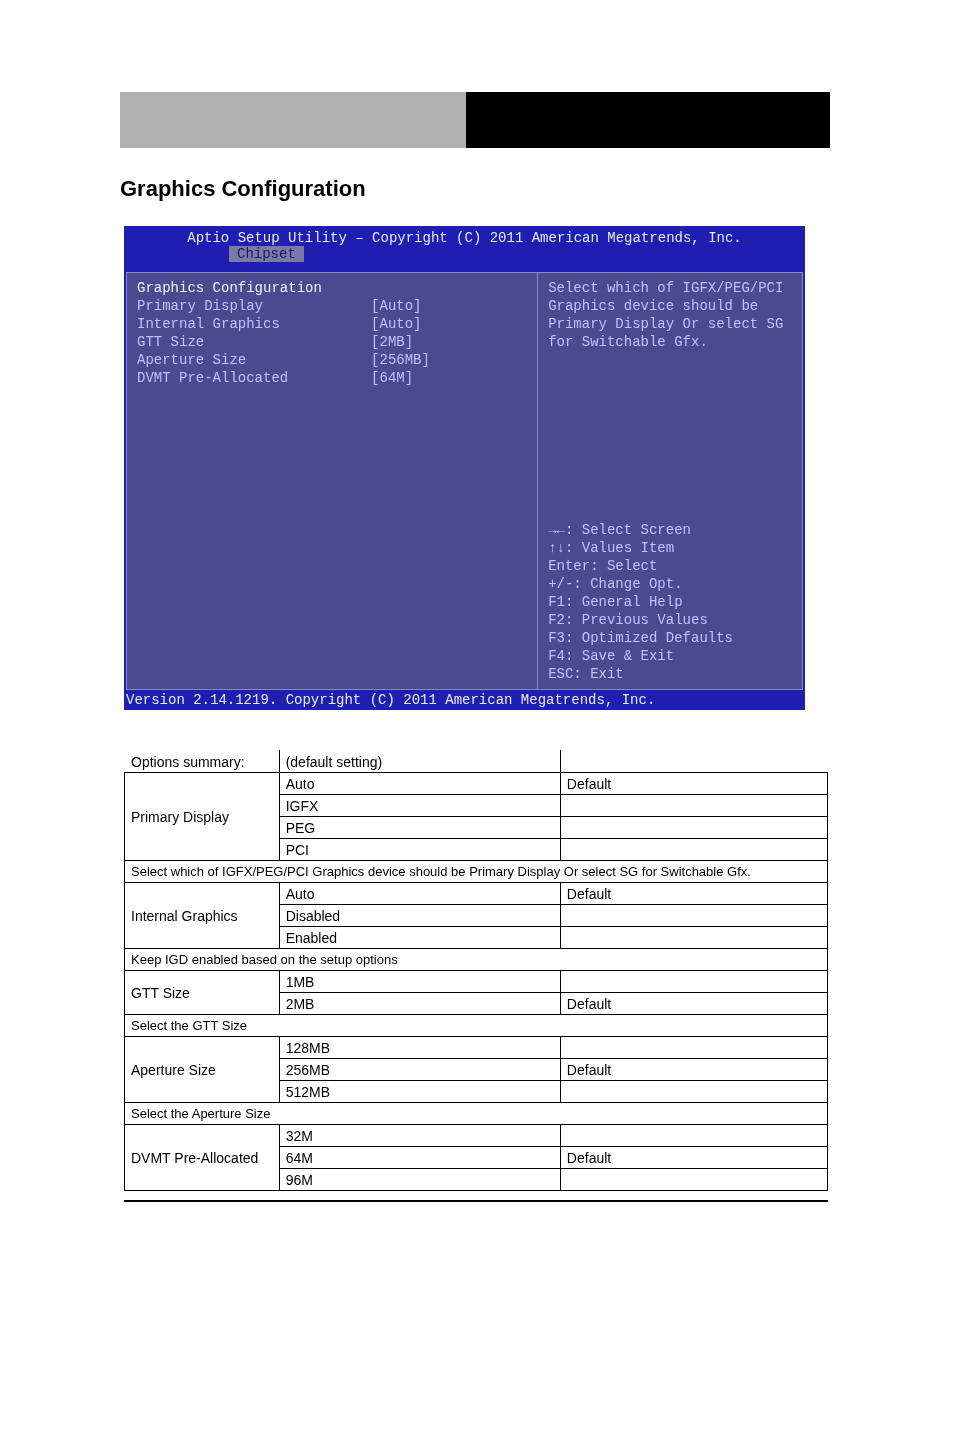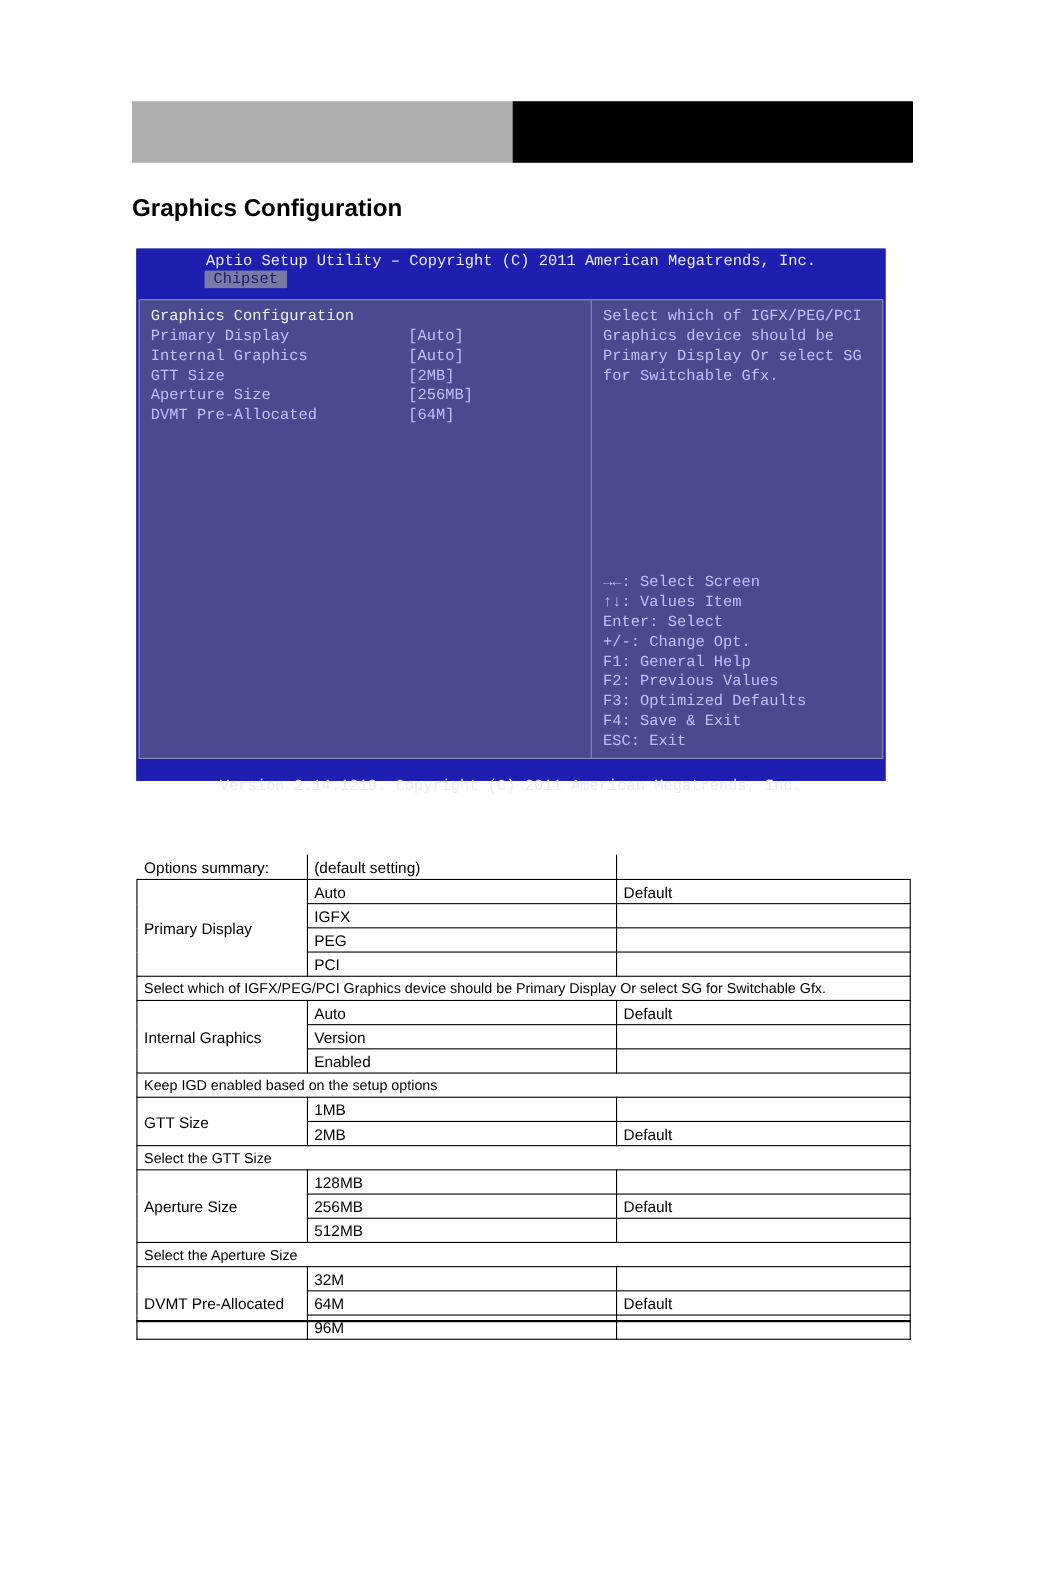--- a/index.html
+++ b/index.html
@@ -65,21 +65,21 @@
   .bios-top-title {
     text-align: center;
     color: #eaeaff;
     padding-top: 2px;
   }
   .bios-tab {
     display: inline-block;
     background: #7a7aa8;
     color: #1a1a60;
     padding: 0px 8px;
-    margin-left: 60px;
+    margin-left: 103px;
   }
   .bios-body {
     display: flex;
     background: #4a4a90;
     height: 418px;
     box-sizing: border-box;
     border: 1px solid #8a8ac0;
   }
   .bios-left {
     flex: 1.6;
@@ -102,37 +102,35 @@
   .bios-label {
     width: 60%;
   }
   .bios-val {
     width: 40%;
   }
   .bios-white {
     color: #f0f0f0;
   }
   .bios-footer {
-    text-align: center;
     color: #eaeaff;
-    padding: 17px 0;
+    padding: 2px 0;
   }
   .help-block div {
     line-height: 18px;
   }
   
   .spec-table {
     position: absolute;
     left: 124px;
     top: 750px;
     width: 704px;
     border-collapse: collapse;
     font-size: 14px;
     table-layout: fixed;
-    margin-top: 27px;
   }
   .spec-table td, .spec-table th {
     border: 1px solid #000;
     padding: 2px 6px;
     background: #fff;
     height: 22px;
     box-sizing: border-box;
   }
   .spec-table .desc-row td {
     font-size: 13px;
@@ -247,21 +245,21 @@
     <tr class="desc-row">
           <td colspan="3">Select which of IGFX/PEG/PCI Graphics device should be Primary Display Or select SG for Switchable Gfx.</td>
         </tr>
 
     <tr>
       <td rowspan="3">Internal Graphics</td>
       <td>Auto</td>
       <td>Default</td>
     </tr>
     <tr>
-          <td>Version</td>
+          <td>Disabled</td>
           <td></td>
         </tr>
     <tr>
           <td>Enabled</td>
           <td></td>
         </tr>
     <tr class="desc-row">
           <td colspan="3">Keep IGD enabled based on the setup options</td>
         </tr>
 

